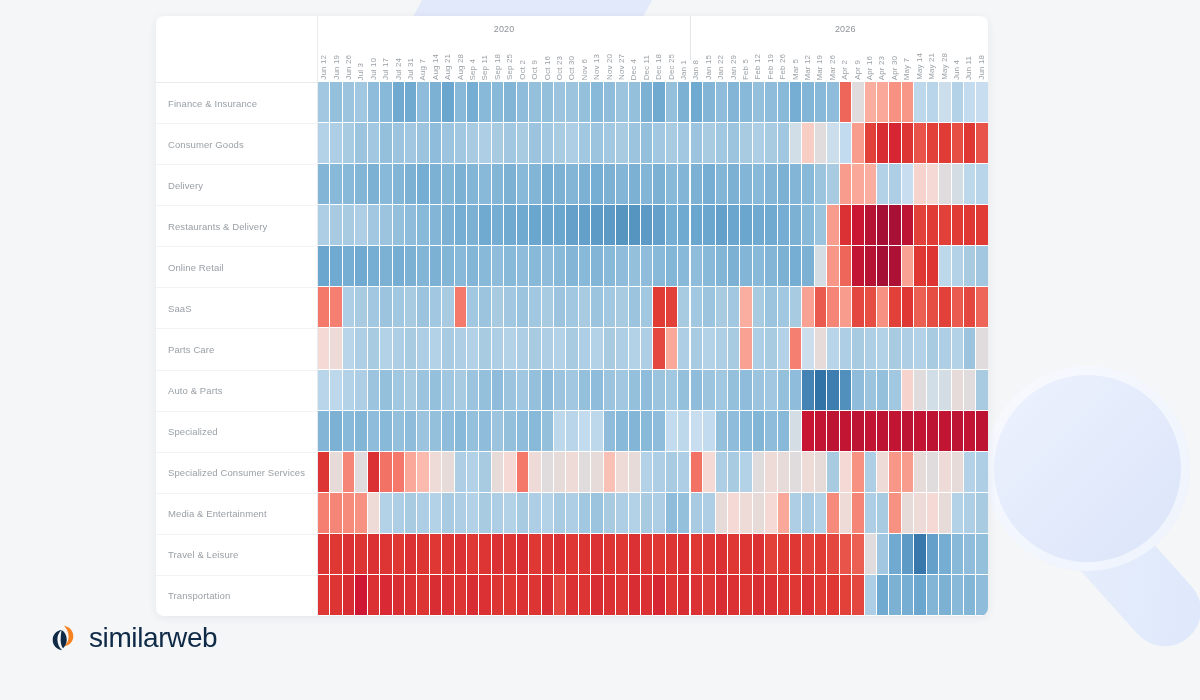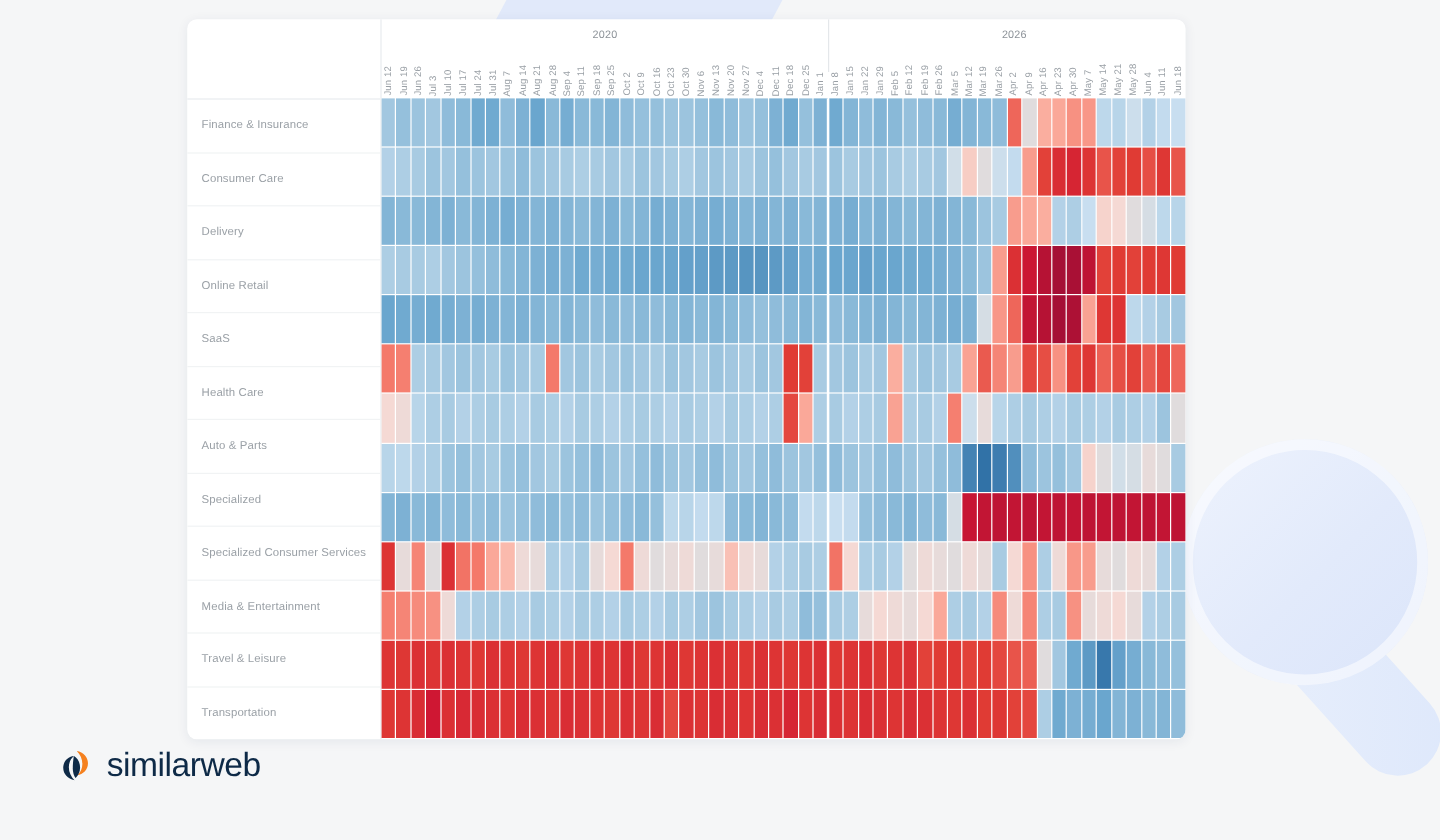--- a/index.html
+++ b/index.html
@@ -271,25 +271,26 @@
             </div>
             <div class="datecol">
               <span>Jun 18</span>
             </div>
           </div>
       </div>
     </div>
     <div class="body">
       <div class="rowlabels" id="rowlabels">
           <div class="rowlabel">Finance &amp; Insurance</div>
-          <div class="rowlabel">Consumer Care</div>
+          <div class="rowlabel">Consumer Goods</div>
           <div class="rowlabel">Delivery</div>
+          <div class="rowlabel">Restaurants &amp; Delivery</div>
           <div class="rowlabel">Online Retail</div>
           <div class="rowlabel">SaaS</div>
-          <div class="rowlabel">Health Care</div>
+          <div class="rowlabel">Parts Care</div>
           <div class="rowlabel">Auto &amp; Parts</div>
           <div class="rowlabel">Specialized</div>
           <div class="rowlabel">Specialized Consumer Services</div>
           <div class="rowlabel">Media &amp; Entertainment</div>
           <div class="rowlabel">Travel &amp; Leisure</div>
           <div class="rowlabel">Transportation</div>
         </div>
       <div class="grid" id="grid">
           <div class="gridrow">
             <div class="cell" title="Finance &amp; Insurance · Jun 12" style="background: rgb(162, 199, 224);"></div>

